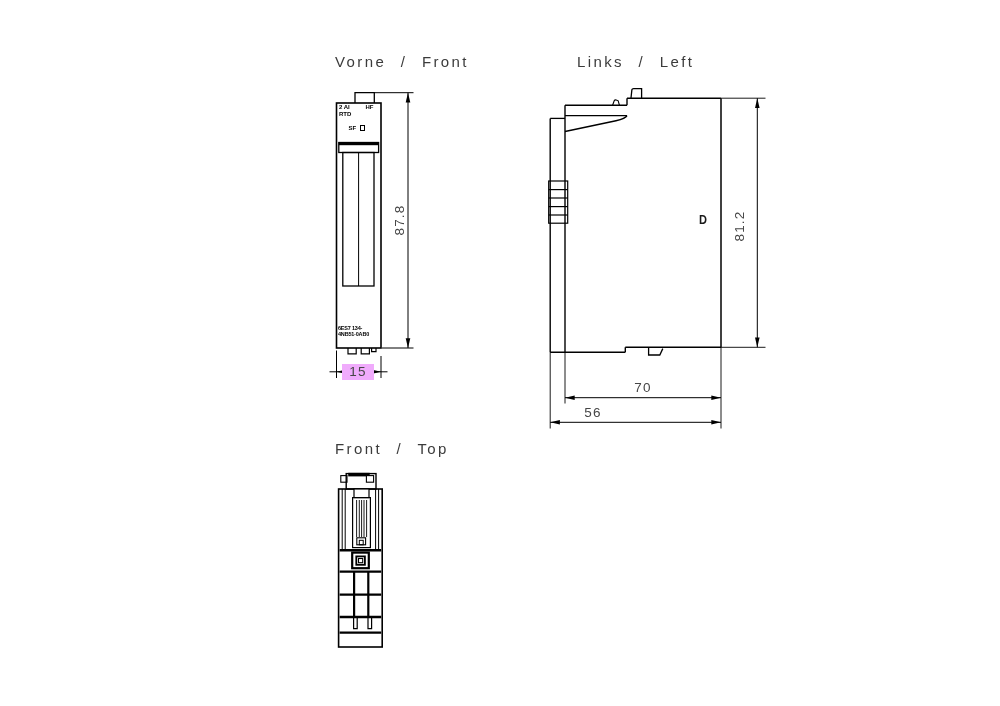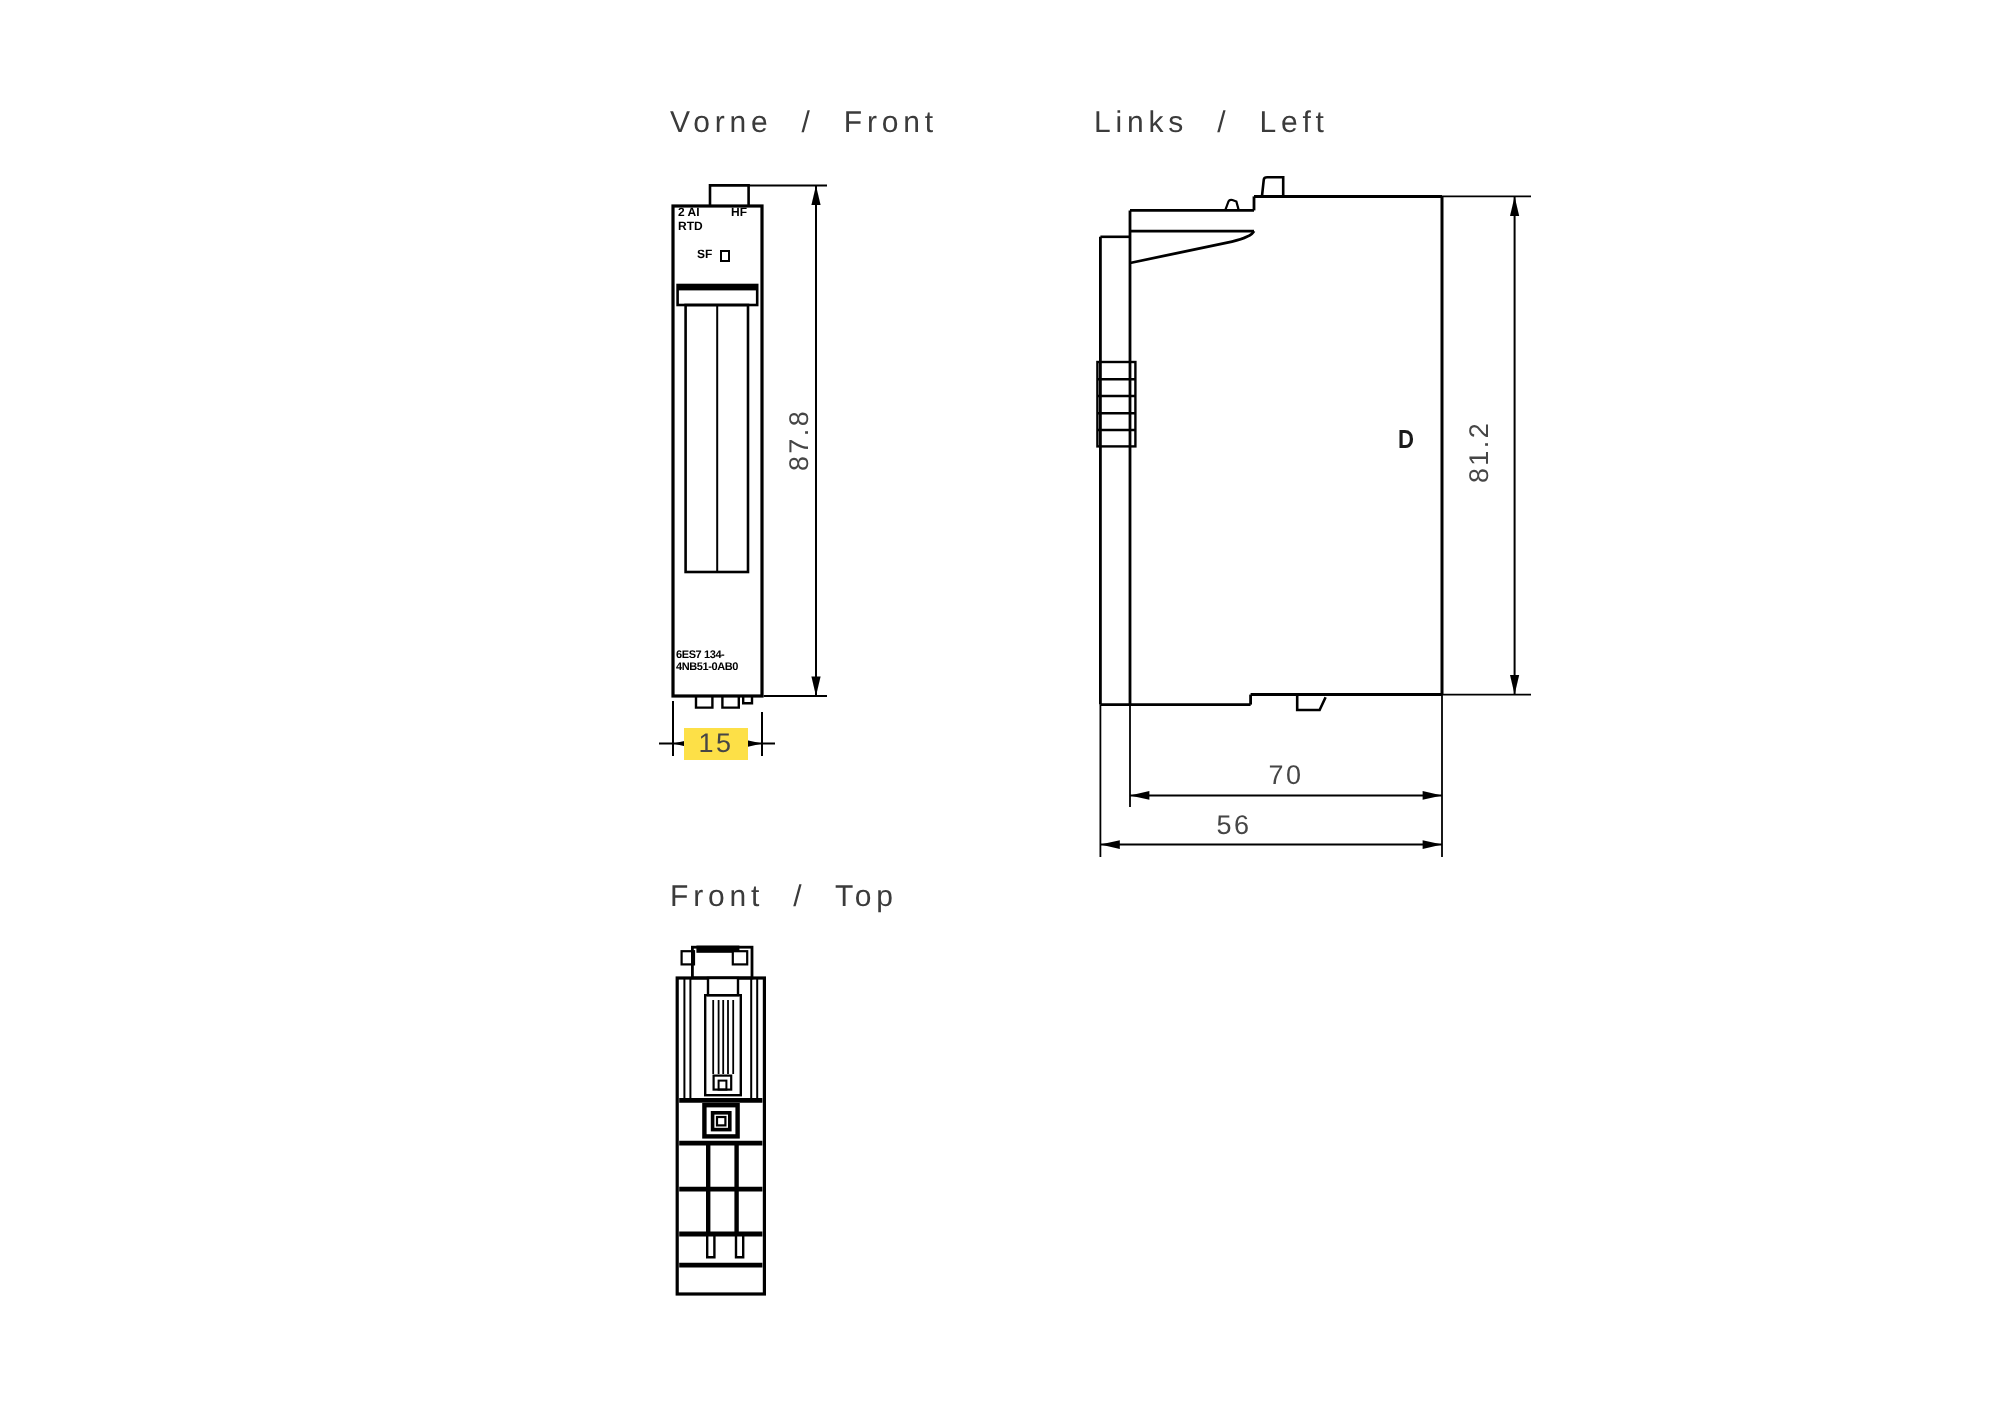--- a/index.html
+++ b/index.html
@@ -10,21 +10,21 @@
   svg.linework { position:absolute; left:0; top:0; }
   .view-title {
     position:absolute; font-size:15px; color:#3b3b3b;
     letter-spacing:2.4px; word-spacing:8px; white-space:nowrap;text-align:center;
   }
   .dim {
     position:absolute; font-size:13.5px; color:#464646;
     letter-spacing:1.2px; text-align:center; line-height:16px;
   }
   .dim-vert { transform:rotate(-90deg); transform-origin:center; }
-  .dim-onLine { background:#fde047; }
+  .dim-onLine { background:#f0abfc; }
   .mod-label {
     position:absolute; font-weight:bold; font-size:6px; line-height:6.5px;
     color:#000; white-space:nowrap; letter-spacing:0;
   }
   .part-label {
     position:absolute; font-weight:bold; font-size:5.5px; line-height:6.5px;
     color:#000; white-space:nowrap; letter-spacing:-0.2px;
   }
   .sf-box {
     position:absolute; left:359.5px; top:124.5px; width:5px; height:6px;
@@ -34,21 +34,21 @@
     position:absolute; left:699px; top:212px; font-size:13px; font-weight:600;
     color:#1a1a1a; transform:scaleX(0.85); transform-origin:left center;
   }
 </style>
 </head>
 <body>
 
 <div class="canvas">
 
   <div class="view-title" style="left:335px; top:53px;">Vorne / Front</div>
-  <div class="view-title" style="left:547px; top:53px;">Links / Left</div>
+  <div class="view-title" style="left:577px; top:53px;">Links / Left</div>
   <div class="view-title" style="left:335px; top:440px;">Front / Top</div>
 
   <svg class="linework" width="1000" height="706" viewBox="0 0 1000 706">
 
     <g stroke="#000" fill="none">
 
       <path d="M355,103 V92.7 H374.3 V103" stroke-width="1.3"></path>
 
       <rect x="336.5" y="103" width="44.5" height="245" stroke-width="1.6"></rect>
 
@@ -195,16 +195,16 @@
   <div class="mod-label" style="left:365.5px; top:104px;">HF</div>
   <div class="mod-label" style="left:348.5px; top:124.5px;">SF</div>
   <div class="sf-box"></div>
   <div class="part-label" style="left:338px; top:324.5px;">6ES7 134-</div>
   <div class="part-label" style="left:338px; top:331px;">4NB51-0AB0</div>
 
   <div class="dim dim-vert" style="left:380px; top:212px; width:40px;">87.8</div>
   <div class="dim dim-onLine" style="left:342px; top:364px; width:32px;">15</div>
   <div class="dim dim-vert" style="left:718px; top:218px; width:44px;">81.2</div>
   <div class="dim" style="left:622px; top:380px; width:42px;">70</div>
-  <div class="dim" style="left:596px; top:405px; width:42px;">56</div>
+  <div class="dim" style="left:572px; top:405px; width:42px;">56</div>
   <div class="d-mark">D</div>
 
 </div>
 
 </body></html>

